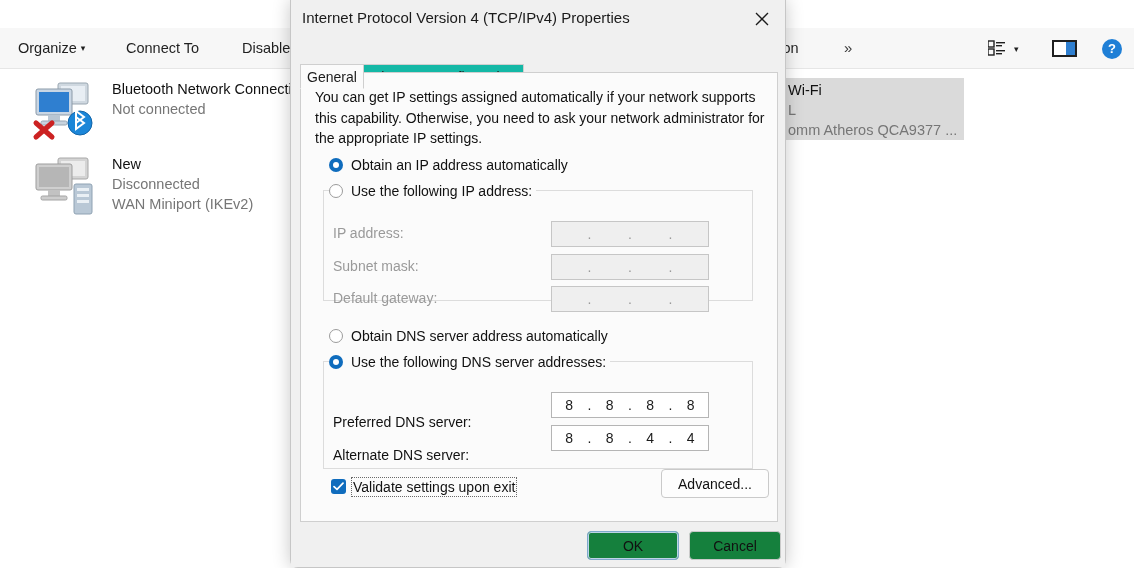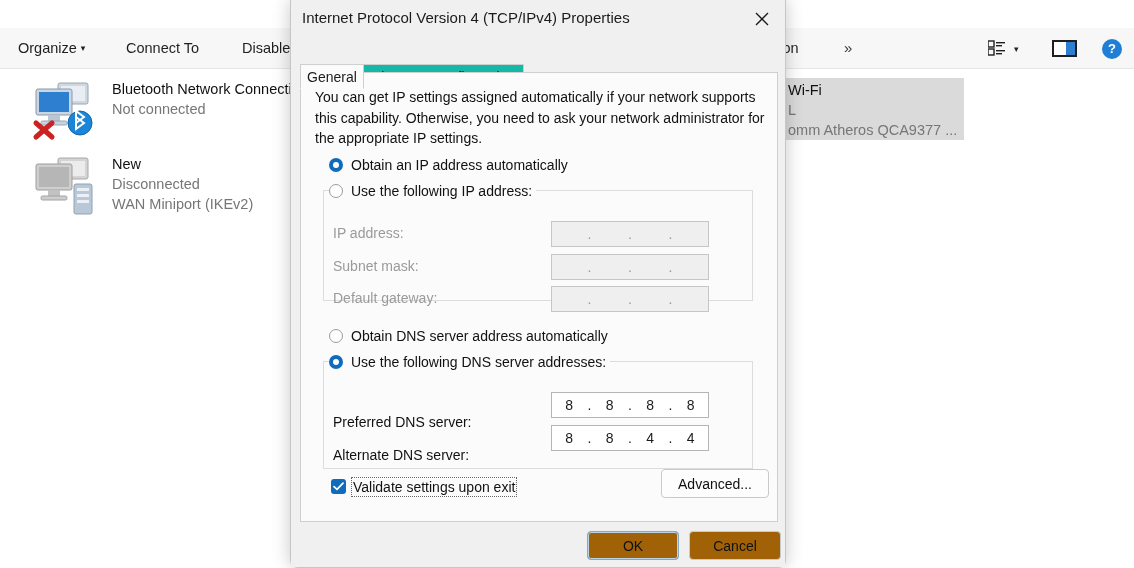--- a/index.html
+++ b/index.html
@@ -168,21 +168,21 @@
   #advanced-btn{
     position:absolute;left:360px;top:396px;width:108px;height:29px;
     background:#fdfdfd;border:1px solid #cacaca;border-radius:4px;
     font-size:14px;color:#111111;text-align:center;line-height:29px;box-sizing:border-box;
   }
 
   
   #dlg-footer{position:absolute;left:0;top:522px;width:494px;height:45px;background:#f0f0f0;}
   .dlg-btn{
     position:absolute;top:9px;width:92px;height:29px;
-    background:#a16207;border:1px solid #cacaca;border-radius:4px;
+    background:#15803d;border:1px solid #cacaca;border-radius:4px;
     font-size:14px;color:#111111;text-align:center;line-height:29px;box-sizing:border-box;
   }
   #btn-ok{left:296px;border-color:#7fa9cc;box-shadow:0 0 0 1px #bcd4e6 inset;}
   #btn-cancel{left:398px;}
 </style>
 </head>
 <body>
 
 <div id="bg-window">
 

